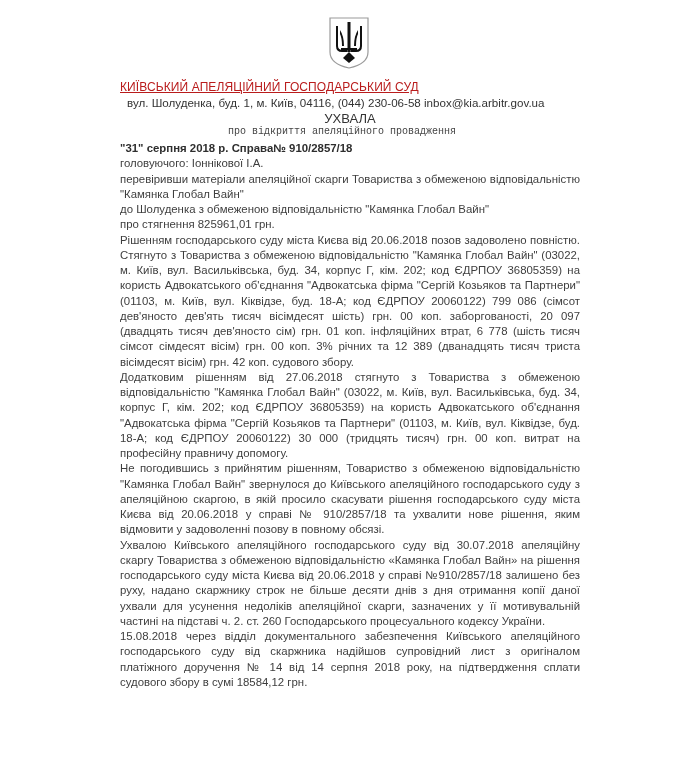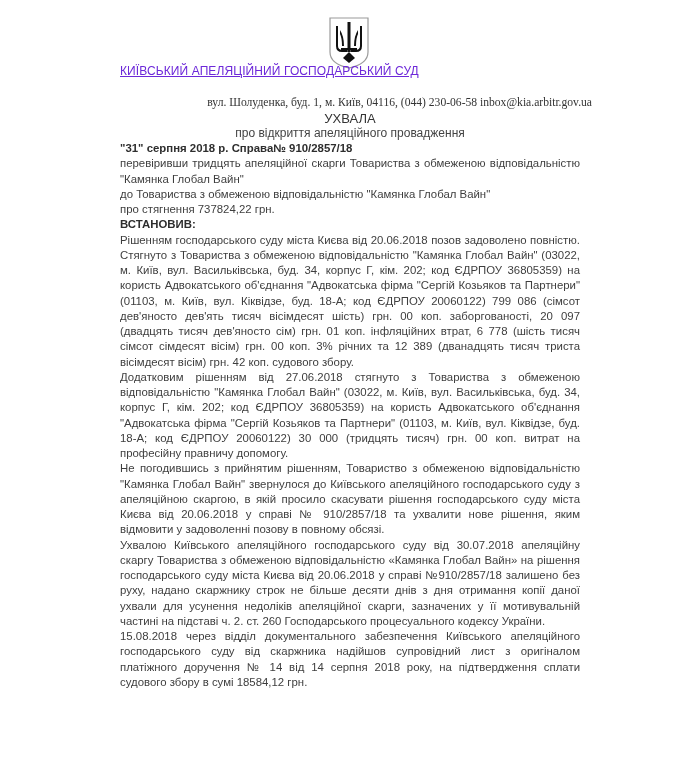--- a/index.html
+++ b/index.html
@@ -1,25 +1,25 @@
 <!DOCTYPE html>
 <html><head>
 <meta charset="utf-8">
 <style>
   html, body { margin: 0; padding: 0; background: #ffffff; }
   body { width: 700px; height: 763px; overflow: hidden; position: relative; }
   .emblem { position: absolute; left: 328px; top: 16px; width: 42px; height: 54px; }
-  .court-name { position: absolute; left: 120px; top: 64px; font-family: "Liberation Sans", sans-serif;
-    font-size: 12px; color: #6d28d9; text-decoration: underline; white-space: nowrap; letter-spacing: 0.1px; }
-  .address { position: absolute; left: 152px; top: 96px; width: 440px; text-align: right;
-    font-family: Liberation Serif, serif; font-size: 11.6px; color: #333; white-space: nowrap; }
+  .court-name { position: absolute; left: 120px; top: 80px; font-family: "Liberation Sans", sans-serif;
+    font-size: 12px; color: #b91c1c; text-decoration: underline; white-space: nowrap; letter-spacing: 0.1px; }
+  .address { position: absolute; left: 127px; top: 96px; width: 440px; 
+    font-family: Liberation Sans, sans-serif; font-size: 11.6px; color: #333; white-space: nowrap; }
   .doc-type { position: absolute; left: 120px; top: 111px; width: 460px; text-align: center;
     font-family: "Liberation Sans", sans-serif; font-size: 13px; font-weight: normal; color: #333; }
-  .doc-subtitle { position: absolute; left: 120px; top: 126px; width: 460px; text-align: center;
-    font-family: Liberation Sans, sans-serif; font-size: 12px; color: #444; }
+  .doc-subtitle { position: absolute; left: 112px; top: 126px; width: 460px; text-align: center;
+    font-family: Liberation Mono, monospace; font-size: 10px; color: #444; }
   .body { position: absolute; left: 120px; top: 141px; width: 460px;
     font-family: "Liberation Sans", sans-serif; font-size: 11.4px; color: #3e3e3e; line-height: 15.25px; }
   .line { white-space: nowrap; }
   .bold { font-weight: bold; color: #2e2e2e; }
   .para { text-align: justify; margin: 0; }
 </style>
 </head>
 <body>
 
 <svg class="emblem" viewBox="0 0 42 54">
@@ -35,24 +35,24 @@
   </g>
 </svg>
 
 <div class="court-name">КИЇВСЬКИЙ АПЕЛЯЦІЙНИЙ ГОСПОДАРСЬКИЙ СУД</div>
 <div class="address">вул. Шолуденка, буд. 1, м. Київ, 04116, (044) 230-06-58 inbox@kia.arbitr.gov.ua</div>
 <div class="doc-type">УХВАЛА</div>
 <div class="doc-subtitle">про відкриття апеляційного провадження</div>
 
 <div class="body">
   <div class="line bold">"31" серпня 2018 р. Справа№ 910/2857/18</div>
-  <div class="para" style="text-align-last: justify;">перевіривши тридцять апеляційної скарги Товариства з обмеженою відповідальністю</div>
+  <div class="line">головуючого: Іоннікової І.А.</div>
+  <div class="para" style="text-align-last: justify;">перевіривши матеріали апеляційної скарги Товариства з обмеженою відповідальністю</div>
   <div class="line">"Камянка Глобал Вайн"</div>
-  <div class="line">до Товариства з обмеженою відповідальністю "Камянка Глобал Вайн"</div>
-  <div class="line">про стягнення 737824,22 грн.</div>
-  <div class="line bold">ВСТАНОВИВ:</div>
+  <div class="line">до Шолуденка з обмеженою відповідальністю "Камянка Глобал Вайн"</div>
+  <div class="line">про стягнення 825961,01 грн.</div>
   <p class="para">Рішенням господарського суду міста Києва від 20.06.2018 позов задоволено повністю. Стягнуто з Товариства з обмеженою відповідальністю "Камянка Глобал Вайн" (03022, м. Київ, вул. Васильківська, буд. 34, корпус Г, кім. 202; код ЄДРПОУ 36805359) на користь Адвокатського об'єднання "Адвокатська фірма "Сергій Козьяков та Партнери" (01103, м. Київ, вул. Кіквідзе, буд. 18-А; код ЄДРПОУ 20060122) 799 086 (сімсот дев'яносто дев'ять тисяч вісімдесят шість) грн. 00 коп. заборгованості, 20 097 (двадцять тисяч дев'яносто сім) грн. 01 коп. інфляційних втрат, 6 778 (шість тисяч сімсот сімдесят вісім) грн. 00 коп. 3% річних та 12 389 (дванадцять тисяч триста вісімдесят вісім) грн. 42 коп. судового збору.</p>
   <p class="para">Додатковим рішенням від 27.06.2018 стягнуто з Товариства з обмеженою відповідальністю "Камянка Глобал Вайн" (03022, м. Київ, вул. Васильківська, буд. 34, корпус Г, кім. 202; код ЄДРПОУ 36805359) на користь Адвокатського об'єднання "Адвокатська фірма "Сергій Козьяков та Партнери" (01103, м. Київ, вул. Кіквідзе, буд. 18-А; код ЄДРПОУ 20060122) 30 000 (тридцять тисяч) грн. 00 коп. витрат на професійну правничу допомогу.</p>
   <p class="para">Не погодившись з прийнятим рішенням, Товариство з обмеженою відповідальністю "Камянка Глобал Вайн" звернулося до Київського апеляційного господарського суду з апеляційною скаргою, в якій просило скасувати рішення господарського суду міста Києва від 20.06.2018 у справі № 910/2857/18 та ухвалити нове рішення, яким відмовити у задоволенні позову в повному обсязі.</p>
   <p class="para">Ухвалою Київського апеляційного господарського суду від 30.07.2018 апеляційну скаргу Товариства з обмеженою відповідальністю «Камянка Глобал Вайн» на рішення господарського суду міста Києва від 20.06.2018 у справі №910/2857/18 залишено без руху, надано скаржнику строк не більше десяти днів з дня отримання копії даної ухвали для усунення недоліків апеляційної скарги, зазначених у її мотивувальній частині на підставі ч. 2. ст. 260 Господарського процесуального кодексу України.</p>
   <p class="para">15.08.2018 через відділ документального забезпечення Київського апеляційного господарського суду від скаржника надійшов супровідний лист з оригіналом платіжного доручення № 14 від 14 серпня 2018 року, на підтвердження сплати судового збору в сумі 18584,12 грн.</p>
 
 </div>
 
 </body></html>

